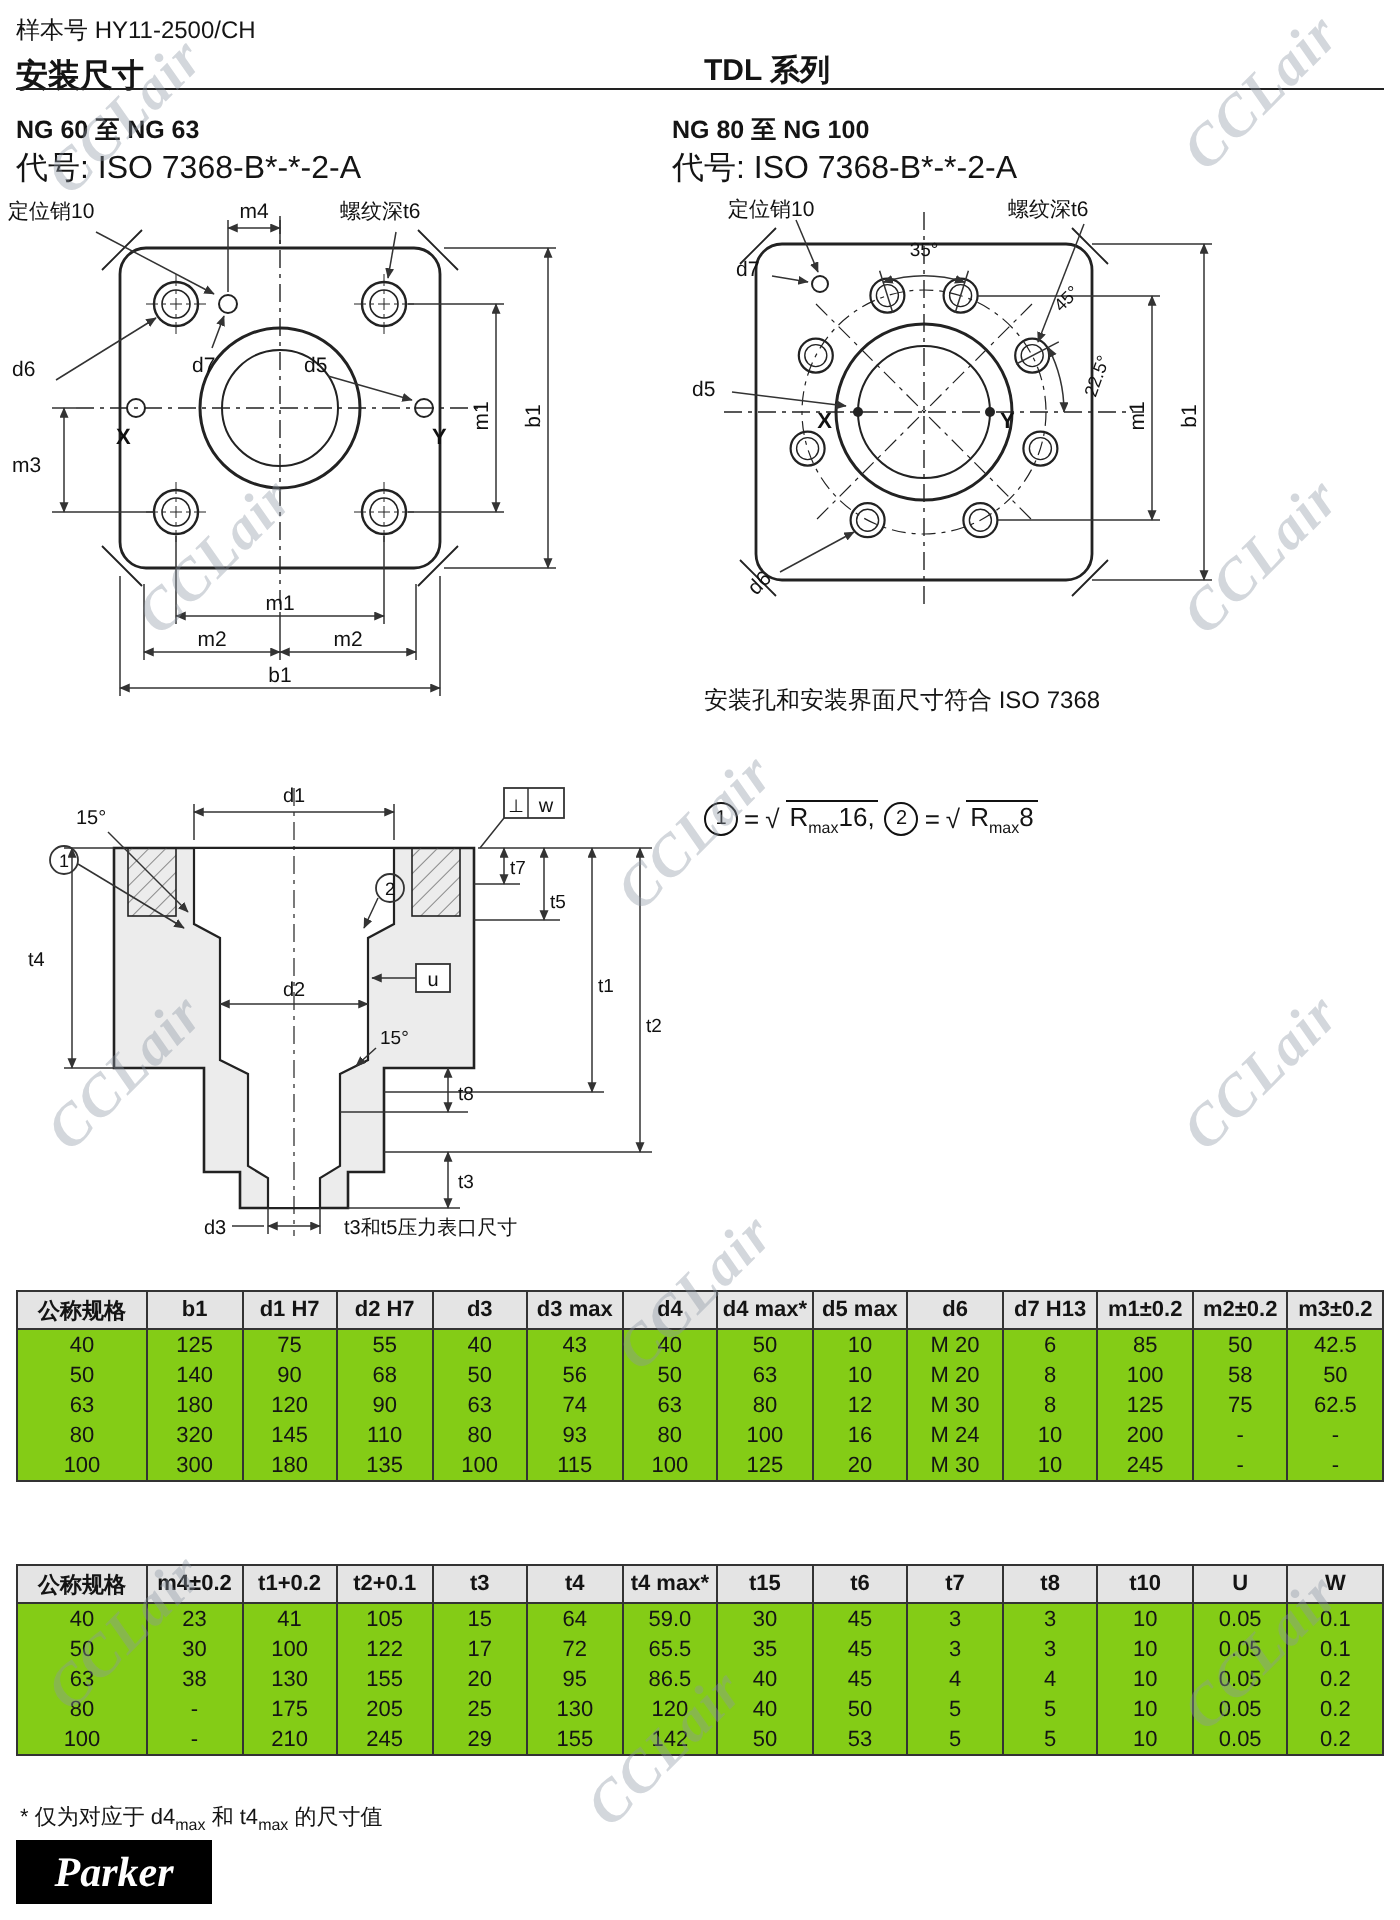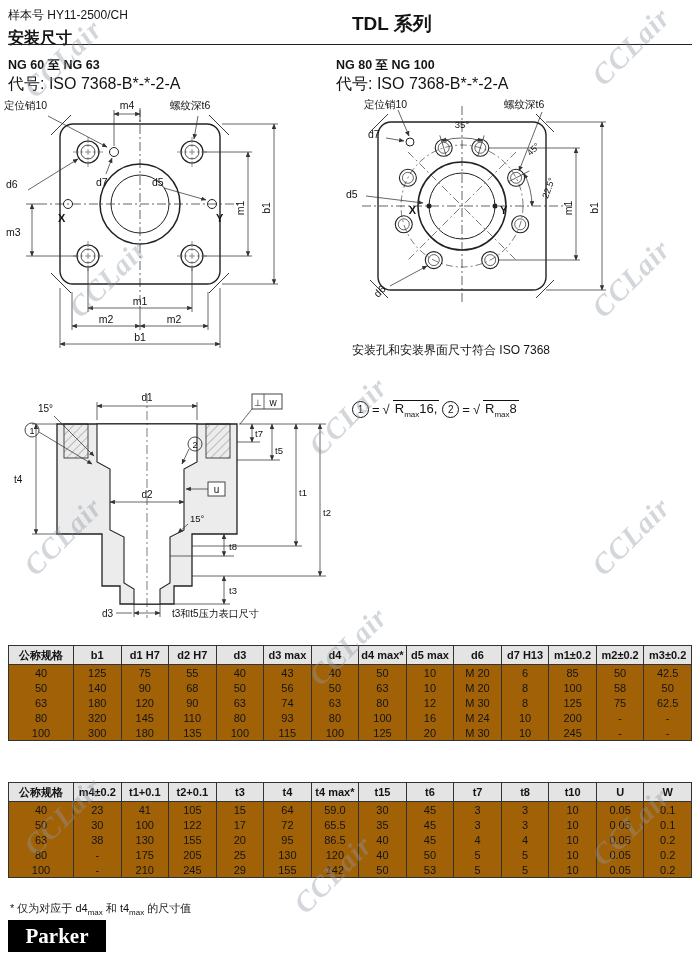--- a/index.html
+++ b/index.html
@@ -2,40 +2,40 @@
 <html><head>
 <meta charset="utf-8">
 <style>
   html,body{margin:0;padding:0}
   body{width:700px;height:960px;position:relative;background:#fff;overflow:hidden;
        font-family:"Liberation Sans","DejaVu Sans",sans-serif;color:#141414;font-size:12px}
   .abs{position:absolute}
   .hdr-num{font-size:12px}
   .hdr-sub{font-size:16px;font-weight:bold;margin-top:4px}
   .hdr-title{font-size:13px;font-weight:bold}
-  .hdr-series{font-size:19px;font-weight:bold;margin-top:4px}
+  .hdr-series{font-size:15px;font-weight:bold;margin-top:19px}
   .rule{position:absolute;left:8px;top:44px;width:684px;border-top:1.5px solid #222}
   .sec-head{font-weight:bold;font-size:12.5px}
   .sec-code{font-size:16px;margin-top:0}
   .iso-note{font-size:12px}
   svg text{font-family:"Liberation Sans","DejaVu Sans",sans-serif;fill:#111}
-  table{border-collapse:collapse;table-layout:fixed;width:684px;font-size:11px;background:#a16207;border:1.5px solid #333}
+  table{border-collapse:collapse;table-layout:fixed;width:684px;font-size:11px;background:#84cc16;border:1.5px solid #333}
   th,td{border-left:1px solid #333;border-right:1px solid #333;text-align:center;padding:1.5px 0;white-space:nowrap;overflow:hidden}
   thead th{background:#e4e4e4;border-bottom:1.2px solid #333;font-weight:bold}
   th:first-child,td:first-child{width:64px}
   .footnote{font-size:11px}
   sub{font-size:8px}
   .rough-title{font-size:12.5px}
   .rough-line{font-size:13px;margin-top:8px;display:flex;align-items:center;gap:3px}
   .circ{display:inline-flex;width:15px;height:15px;border:1.2px solid #111;border-radius:50%;
         align-items:center;justify-content:center;font-size:10px;flex:0 0 auto}
   .radicand{border-top:1.2px solid #111;padding:0 2px}
   .parker{position:absolute;left:8px;top:920px;width:98px;height:32px;background:#000;color:#fff;
           display:flex;align-items:center;justify-content:center;
-          font-family:"Liberation Serif","DejaVu Serif",serif;font-weight:bold;font-size:21px}
+          font-family:"Liberation Serif","DejaVu Serif",serif;font-style:italic;font-weight:bold;font-size:21px}
   .wm{position:absolute;font-family:"Liberation Serif","DejaVu Serif",serif;font-weight:bold;font-style:italic;
       color:#8d97a4;opacity:.38;font-size:29px;transform:rotate(-45deg);letter-spacing:1px;pointer-events:none}
 </style>
 </head>
 <body>
 
 <div class="abs" style="left:8px;top:7px">
   <div class="hdr-num">样本号 HY11-2500/CH</div>
   <div class="hdr-sub">安装尺寸</div>
 </div>
@@ -370,21 +370,21 @@
         <td>-</td>
         <td>-</td>
       </tr>
     </tbody>
   </table>
 <table class="abs" style="left:8px;top:782px">
     <thead>
       <tr>
         <th>公称规格</th>
         <th>m4±0.2</th>
-        <th>t1+0.1</th>
+        <th>t1+0.2</th>
         <th>t2+0.1</th>
         <th>t3</th>
         <th>t4</th>
         <th>t4 max*</th>
         <th>t15</th>
         <th>t6</th>
         <th>t7</th>
         <th>t8</th>
         <th>t10</th>
         <th>U</th>

